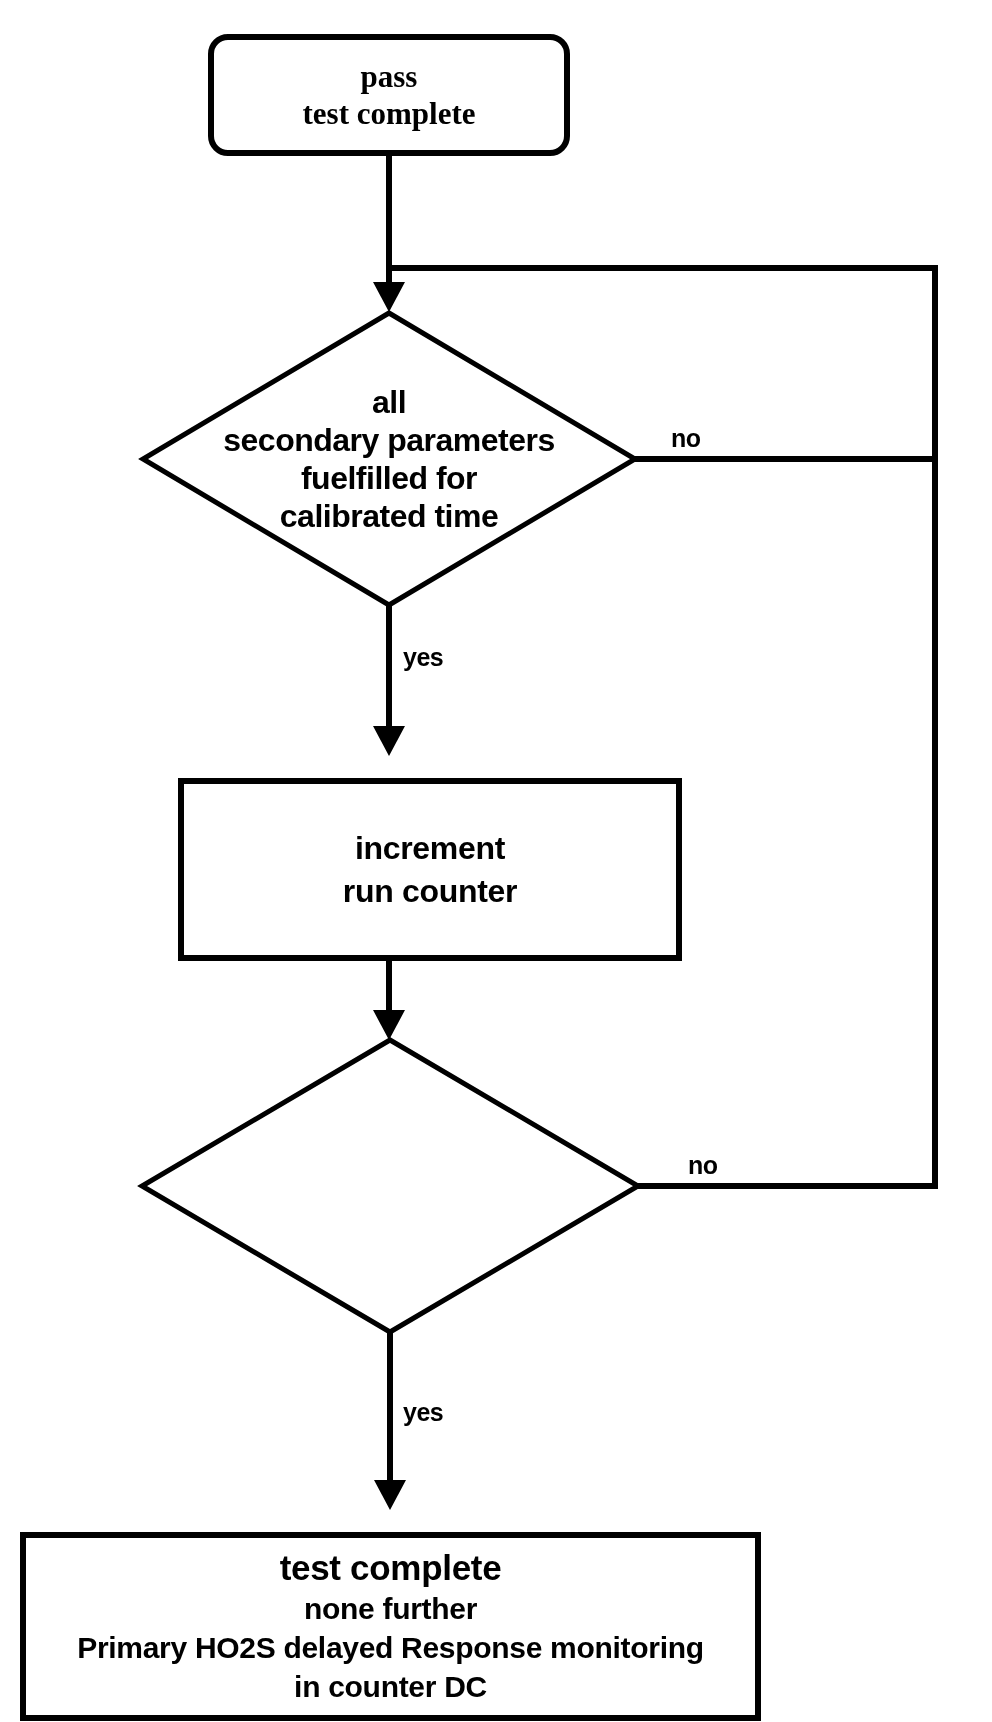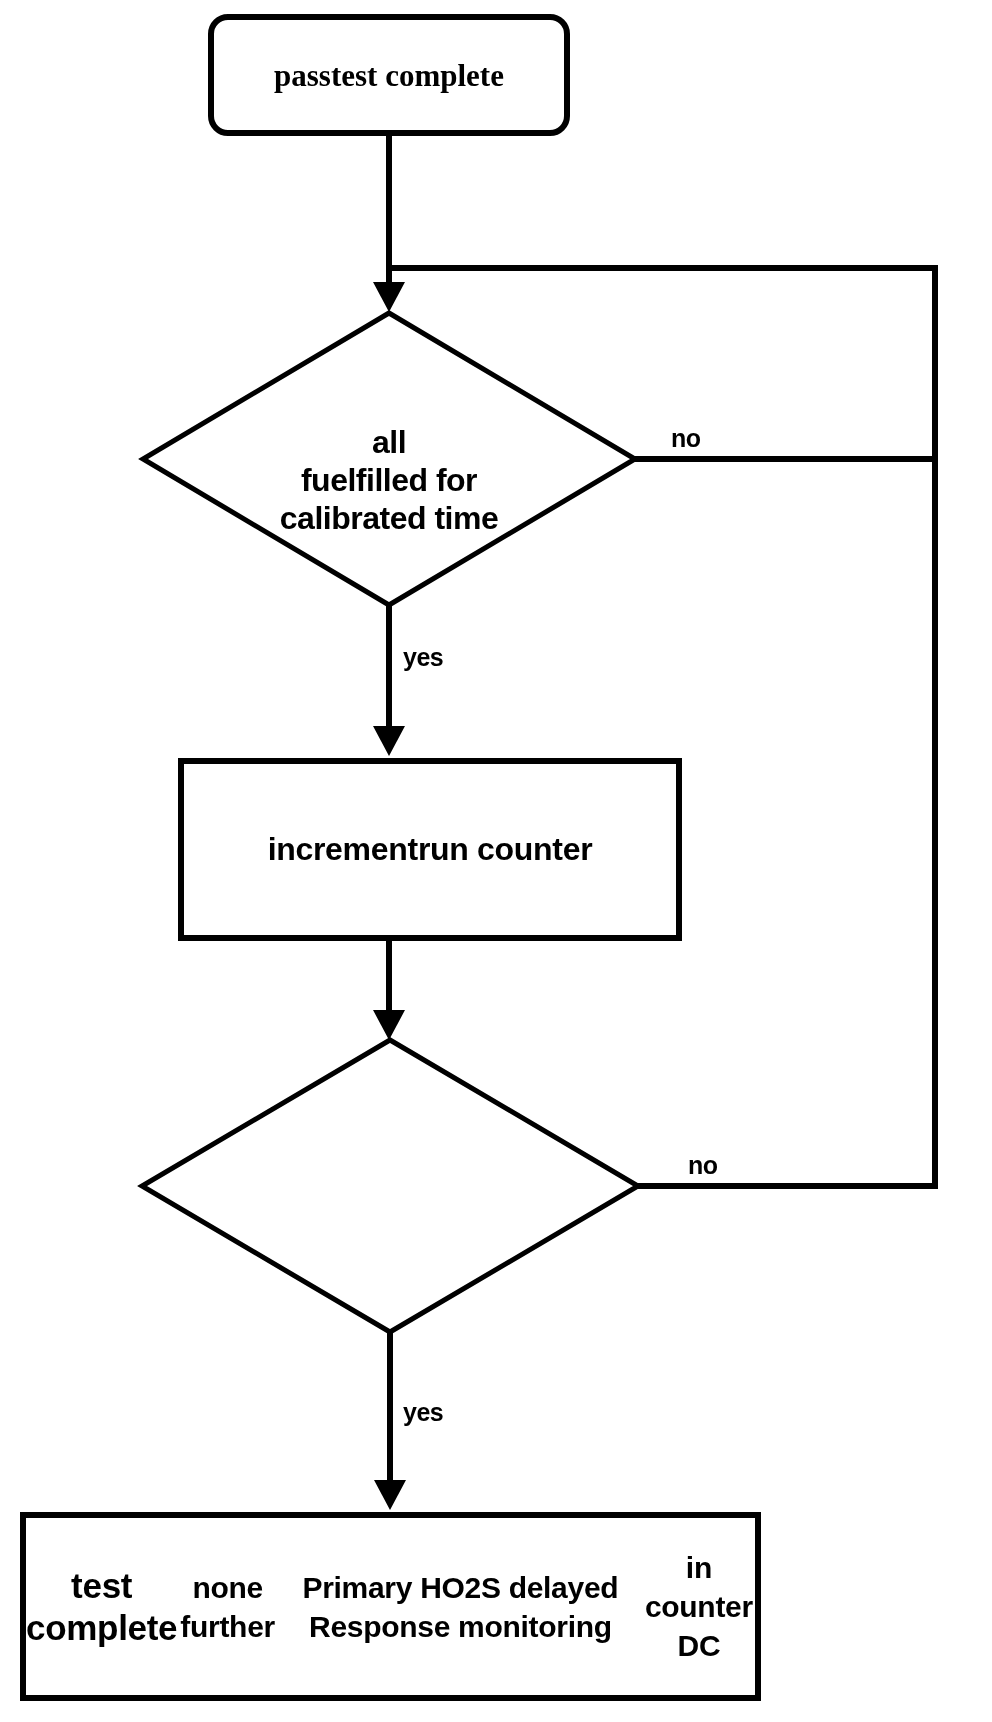--- a/index.html
+++ b/index.html
@@ -12,24 +12,25 @@
     color: #000000;
     overflow: hidden;
   }
   .layer-svg { position: absolute; left: 0; top: 0; z-index: 1; }
   .node, .free-label { position: absolute; z-index: 2; box-sizing: border-box; }
 
   .box {
     border: 6px solid #000000;
     background: #ffffff;
     display: flex;
-    flex-direction: row;
+    flex-direction: column;
     align-items: center;
     justify-content: center;
     text-align: center;
+    margin-top: 20px;
   }
   .start-box {
     left: 208px; top: 14px; width: 362px; height: 122px;
     border-radius: 20px;
     font-family: "Liberation Serif", serif;
     font-weight: bold;
     font-size: 31px;
     line-height: 37px;
   }
   .process-box {
@@ -48,21 +49,21 @@
   }
   .end-box .big-line { font-size: 35px; line-height: 42px; }
 
   .diamond-text {
     text-align: center;
     font-weight: bold;
     font-size: 32px;
     line-height: 38px;
     letter-spacing: -0.5px;
   }
-  .d1-text { left: 139px; top: 383px; width: 500px; margin-top: 40px; }
+  .d1-text { left: 139px; top: 383px; width: 500px; }
   .d2-text { left: 140px; top: 1143px; width: 500px; line-height: 42px; }
 
   .edge-label {
     font-weight: bold;
     font-size: 25px;
     letter-spacing: -0.5px;
     white-space: nowrap;
   }
   .label-yes-1 { left: 403px; top: 643px; }
   .label-no-1  { left: 671px; top: 424px; }
@@ -103,20 +104,21 @@
     <polygon class="shape" points="390,1040 638,1186 390,1332 142,1186"></polygon>
   </svg>
 
   <div class="node box start-box">
     <span>pass</span>
     <span>test complete</span>
   </div>
 
   <div class="node diamond-text d1-text">
     <div>all</div>
+    <div>secondary parameters</div>
     <div>fuelfilled for</div>
     <div>calibrated time</div>
   </div>
 
   <div class="free-label edge-label label-no-1">no</div>
   <div class="free-label edge-label label-yes-1">yes</div>
 
   <div class="node box process-box">
     <span>increment</span>
     <span>run counter</span>

